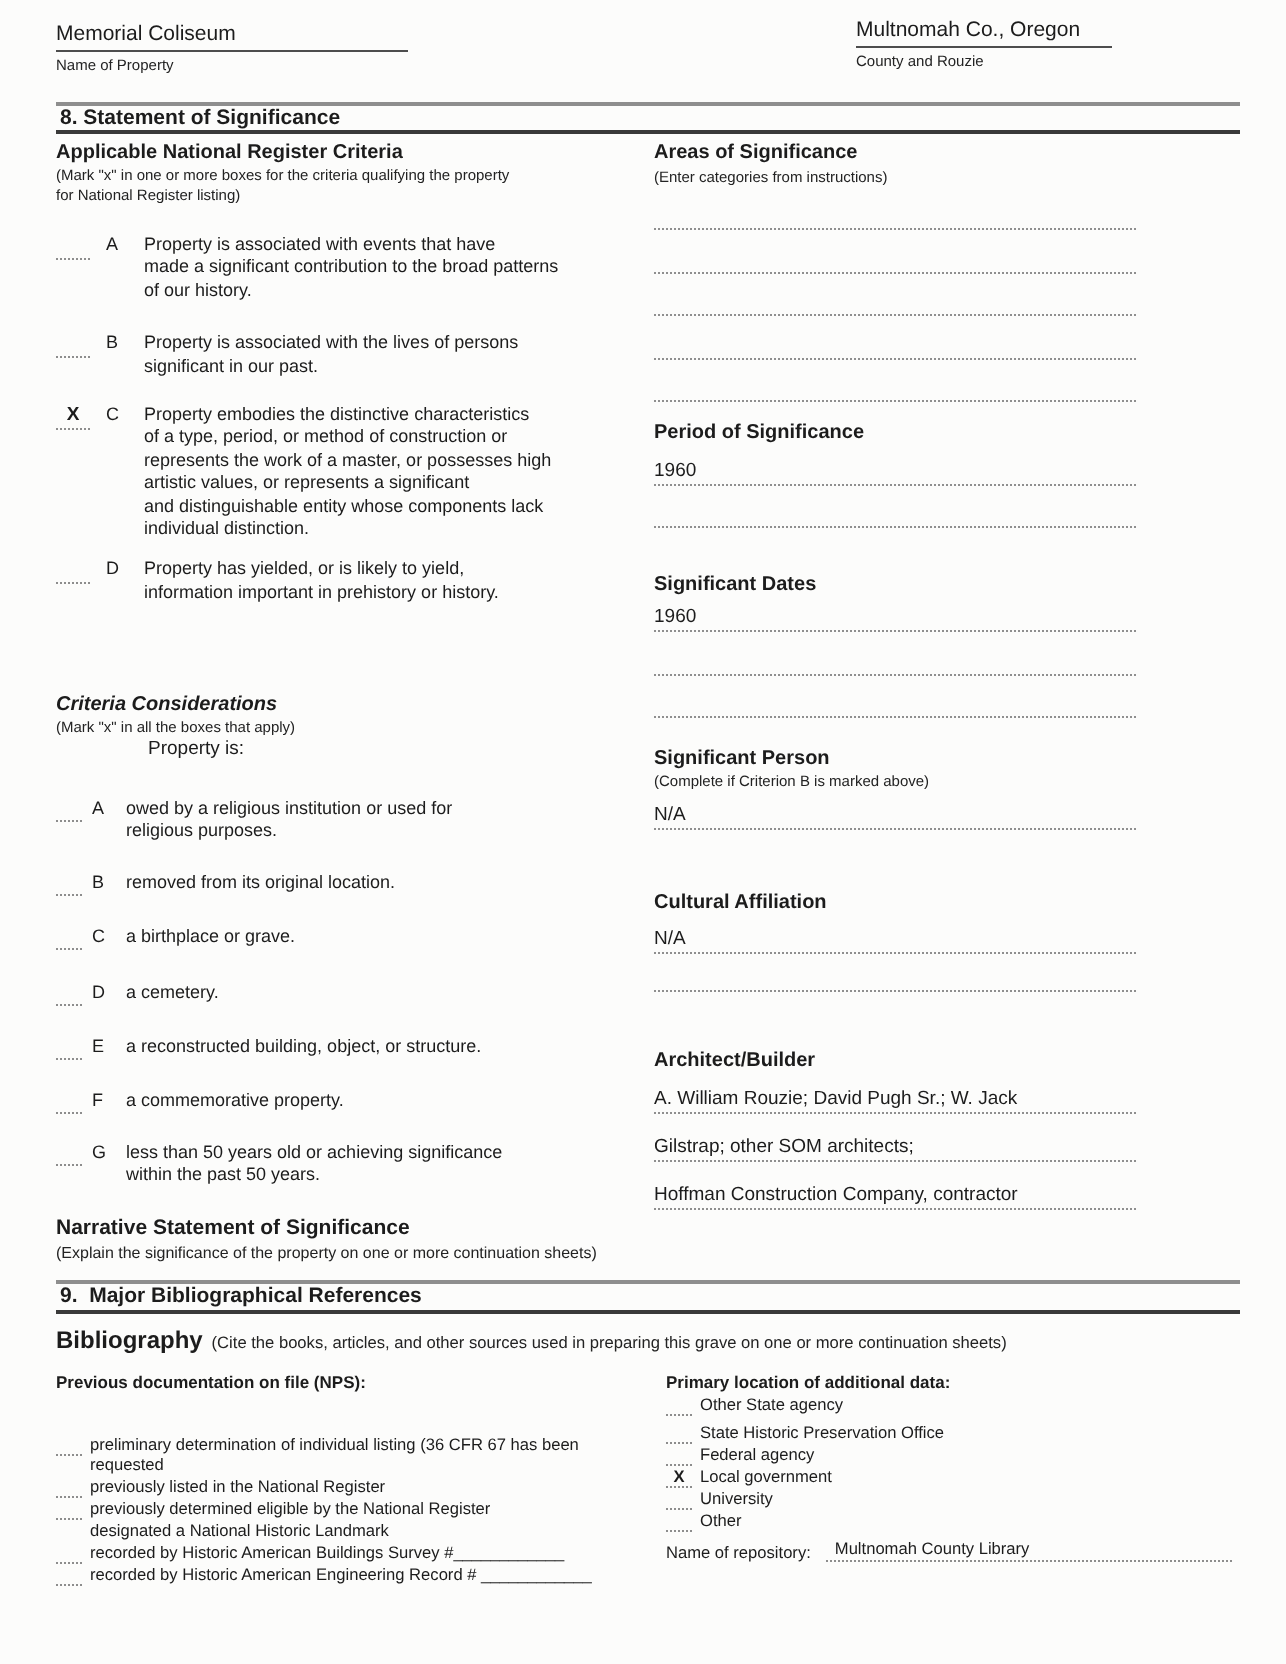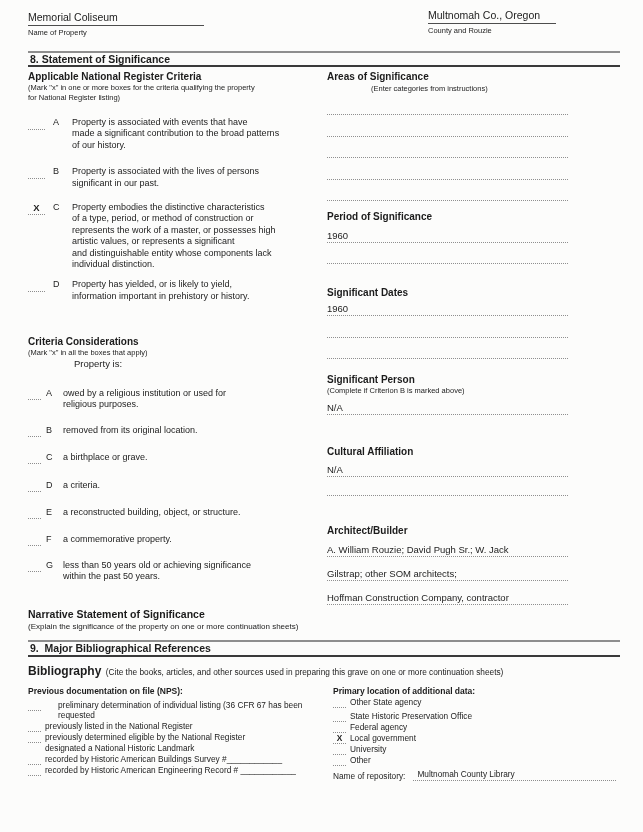--- a/index.html
+++ b/index.html
@@ -107,21 +107,21 @@
 and distinguishable entity whose components lack
 individual distinction.</span>
     </div>
     <div class="citem" style="margin-top:9px;">
       <span class="cmark"></span>
       <span class="cletter">D</span>
       <span class="ctext pre">Property has yielded, or is likely to yield,
 information important in prehistory or history.</span>
     </div>
 
-    <div class="bhead" style="margin-top:34px;">Criteria Considerations</div>
+    <div class="bhead" style="margin-top:45px;font-style:italic;">Criteria Considerations</div>
     <div class="fine">(Mark "x" in all the boxes that apply)</div>
     <div class="plain" style="padding-left:46px;">Property is:</div>
 
     <div class="citem cc" style="margin-top:19px;">
       <span class="cmark"></span>
       <span class="cletter">A</span>
       <span class="ctext pre">owed by a religious institution or used for
 religious purposes.</span>
     </div>
     <div class="citem cc" style="margin-top:14px;">
@@ -130,21 +130,21 @@
       <span class="ctext pre">removed from its original location.</span>
     </div>
     <div class="citem cc" style="margin-top:15px;">
       <span class="cmark"></span>
       <span class="cletter">C</span>
       <span class="ctext pre">a birthplace or grave.</span>
     </div>
     <div class="citem cc" style="margin-top:16px;">
       <span class="cmark"></span>
       <span class="cletter">D</span>
-      <span class="ctext pre">a criteria.</span>
+      <span class="ctext pre">a cemetery.</span>
     </div>
     <div class="citem cc" style="margin-top:15px;">
       <span class="cmark"></span>
       <span class="cletter">E</span>
       <span class="ctext pre">a reconstructed building, object, or structure.</span>
     </div>
     <div class="citem cc" style="margin-top:15px;">
       <span class="cmark"></span>
       <span class="cletter">F</span>
       <span class="ctext pre">a commemorative property.</span>
@@ -152,21 +152,21 @@
     <div class="citem cc" style="margin-top:14px;">
       <span class="cmark"></span>
       <span class="cletter">G</span>
       <span class="ctext pre">less than 50 years old or achieving significance
 within the past 50 years.</span>
     </div>
   </div>
 
   <div class="col-right">
     <div class="bhead">Areas of Significance</div>
-    <div class="fine" style="margin-top:1px;margin-left:44px;">(Enter categories from instructions)</div>
+    <div class="fine" style="margin-top:1px;">(Enter categories from instructions)</div>
     <div class="fline" style="height:19.5px;">
         <span></span>
       </div>
     <div class="fline" style="height:19.5px;">
         <span></span>
       </div>
     <div class="fline" style="height:19.5px;">
         <span></span>
       </div>
     <div class="fline" style="height:19.5px;">
@@ -230,21 +230,21 @@
   <div class="sectitle" style="top:642px;">9.  Major Bibliographical References</div>
   <div class="bar bar-dark" style="top:655px;"></div>
 
   <div style="position:absolute; left:28px; top:661px; width:592px;">
     <span style="font-weight:bold; font-size:12px;">Bibliography</span>
     <span class="fine" style="font-size:8.3px;">(Cite the books, articles, and other sources used in preparing this grave on one or more continuation sheets)</span>
   </div>
 
   <div style="position:absolute; left:28px; top:686px; width:302px;">
     <div class="bhead-sm">Previous documentation on file (NPS):</div>
-    <div class="brow" style="margin-top:3px;gap:13px;">
+    <div class="brow" style="margin-top:20px;">
       <span class="bmark"></span>
       <span class="btext pre">preliminary determination of individual listing (36 CFR 67 has been
 requested</span>
     </div>
     <div class="brow">
       <span class="bmark"></span>
       <span class="btext pre">previously listed in the National Register</span>
     </div>
     <div class="brow">
       <span class="bmark"></span>

